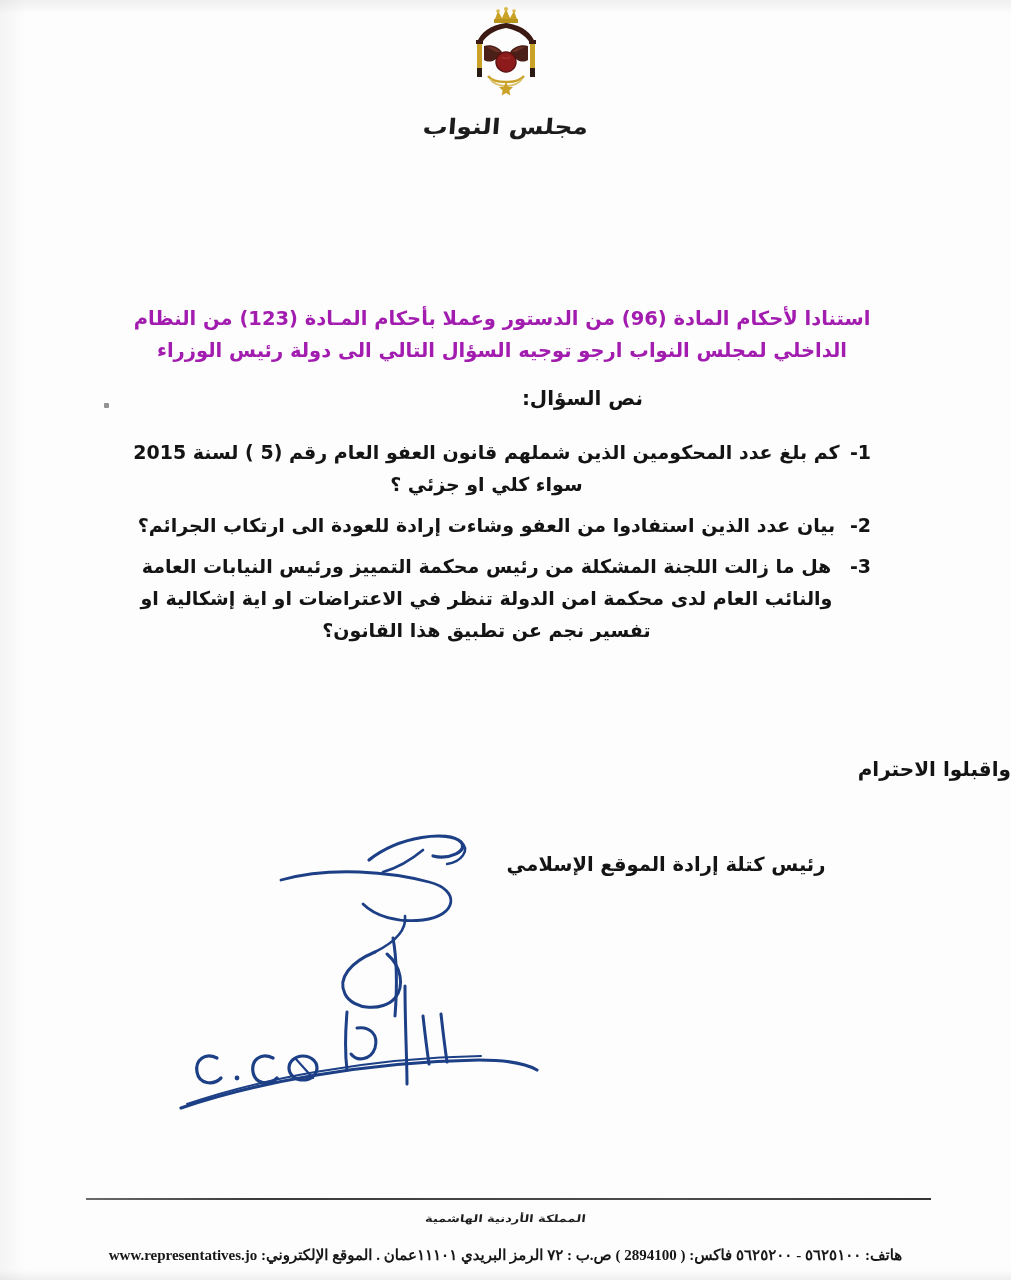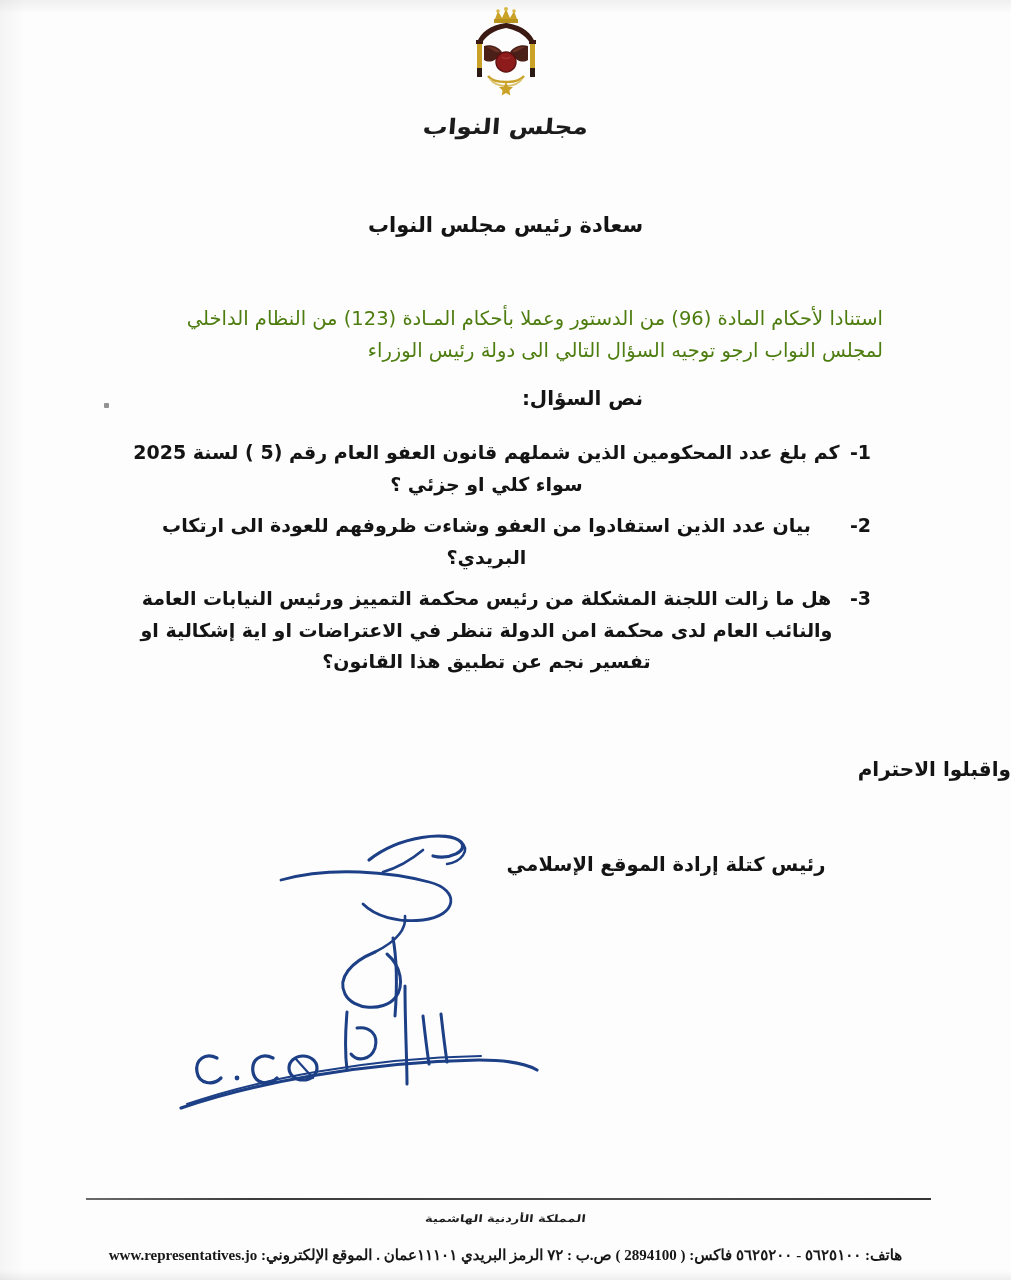--- a/index.html
+++ b/index.html
@@ -77,26 +77,26 @@
     font-family: "DejaVu Sans", sans-serif;
     font-size: 21px;
     font-weight: 700;
     color: #141414;
   }
   .intro {
     position: absolute;
     top: 303px;
     right: 128px;
     width: 762px;
-    text-align: right;
+    text-align: center;
     font-family: "DejaVu Sans", sans-serif;
     font-size: 19.5px;
-    font-weight: 400;
+    font-weight: 700;
     line-height: 1.62;
-    color: #4d7c0f;
+    color: #a21caf;
   }
   .question-label {
     position: absolute;
     top: 386px;
     right: 0;
     width: 857px;
     text-align: center;
     font-family: "DejaVu Sans", sans-serif;
     font-size: 20px;
     font-weight: 700;
@@ -257,35 +257,34 @@
 
         <path d="M28 70 C34 78, 58 78, 64 70" stroke="#c9a227" stroke-width="2.4" fill="none"></path>
         <path d="M30 73 C36 82, 56 82, 62 73" stroke="#d9c06a" stroke-width="1.6" fill="none"></path>
 
         <path d="M46 76 l2.1 4.5 4.9 .6 -3.6 3.4 .9 4.9 -4.3 -2.4 -4.3 2.4 .9 -4.9 -3.6 -3.4 4.9 -.6 Z" fill="#c9a227"></path>
       </svg>
     </span>
     <span class="emblem-caption">مجلس النواب</span>
   </div>
 
-  <div class="addressee">سعادة رئيس مجلس النواب</div>
 
   <div class="intro">استنادا لأحكام المادة (96) من الدستور وعملا بأحكام المـادة (123) من النظام الداخلي لمجلس النواب ارجو توجيه السؤال التالي الى دولة رئيس الوزراء</div>
 
   <div class="question-label">نص السؤال:</div>
   <div class="speck"></div>
 
   <div class="questions">
     <div class="q-item">
       <span class="q-num">-1</span>
-      <span class="q-text">كم بلغ عدد المحكومين الذين شملهم قانون العفو العام رقم (5 ) لسنة 2025 سواء كلي او جزئي ؟</span>
+      <span class="q-text">كم بلغ عدد المحكومين الذين شملهم قانون العفو العام رقم (5 ) لسنة 2015 سواء كلي او جزئي ؟</span>
     </div>
     <div class="q-item">
       <span class="q-num">-2</span>
-      <span class="q-text">بيان عدد الذين استفادوا من العفو وشاءت ظروفهم للعودة الى ارتكاب البريدي؟</span>
+      <span class="q-text">بيان عدد الذين استفادوا من العفو وشاءت إرادة للعودة الى ارتكاب الجرائم؟</span>
     </div>
     <div class="q-item">
       <span class="q-num">-3</span>
       <span class="q-text">هل ما زالت اللجنة المشكلة من رئيس محكمة التمييز ورئيس النيابات العامة والنائب العام لدى محكمة امن الدولة تنظر في الاعتراضات او اية إشكالية او تفسير نجم عن تطبيق هذا القانون؟</span>
     </div>
   </div>
 
   <div class="closing">واقبلوا الاحترام</div>
 
   <div class="sig-block">

